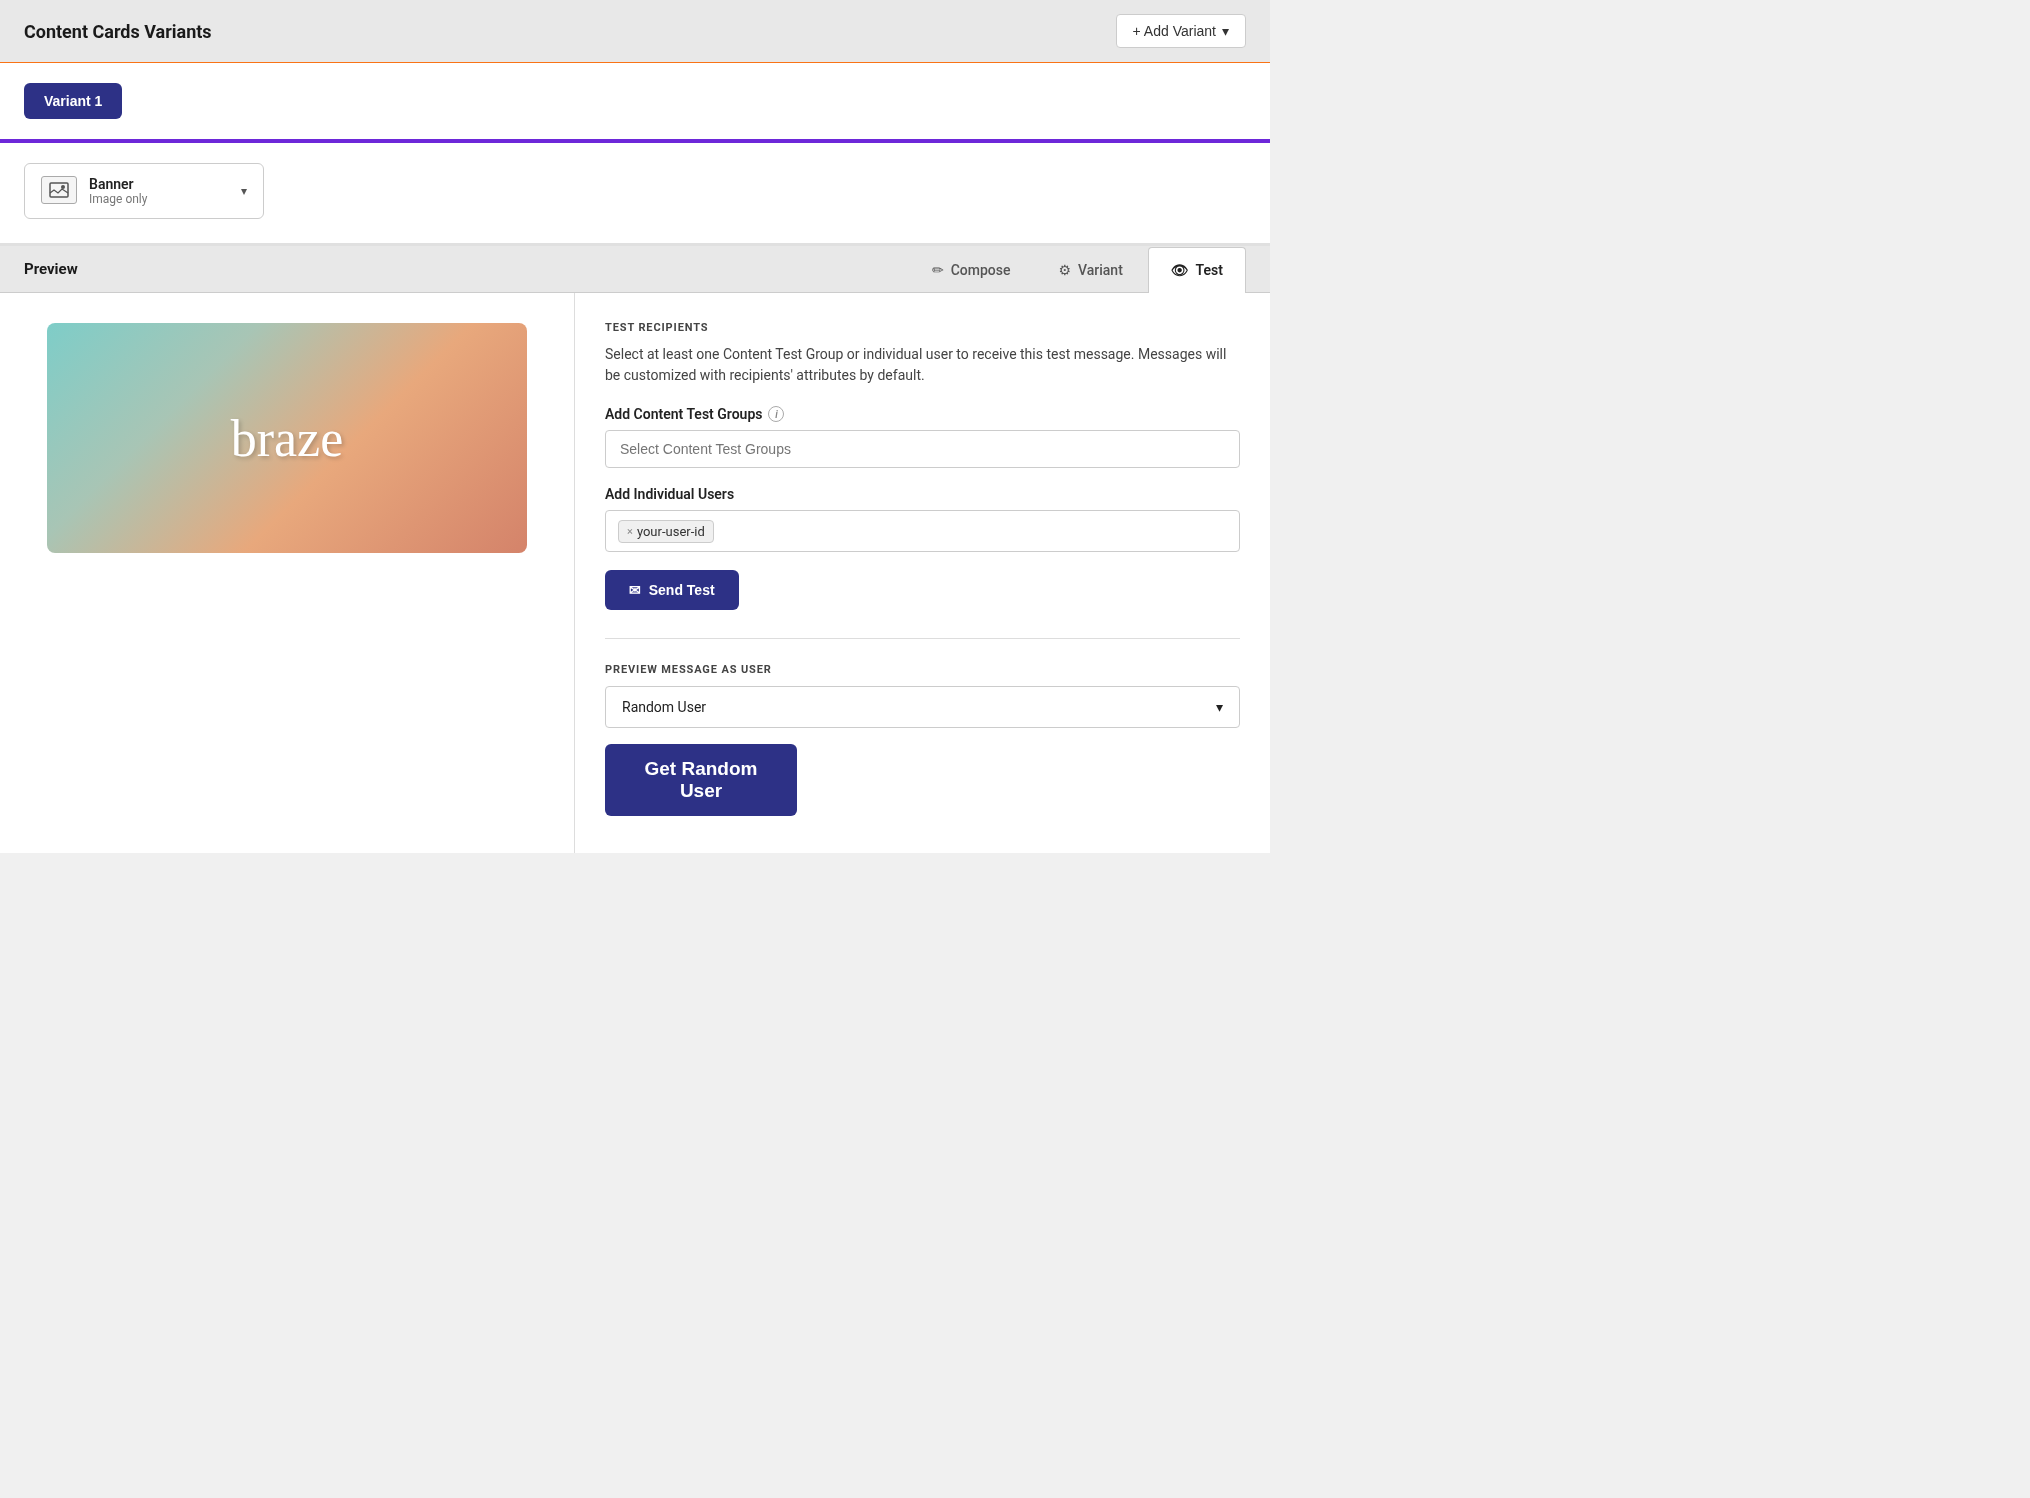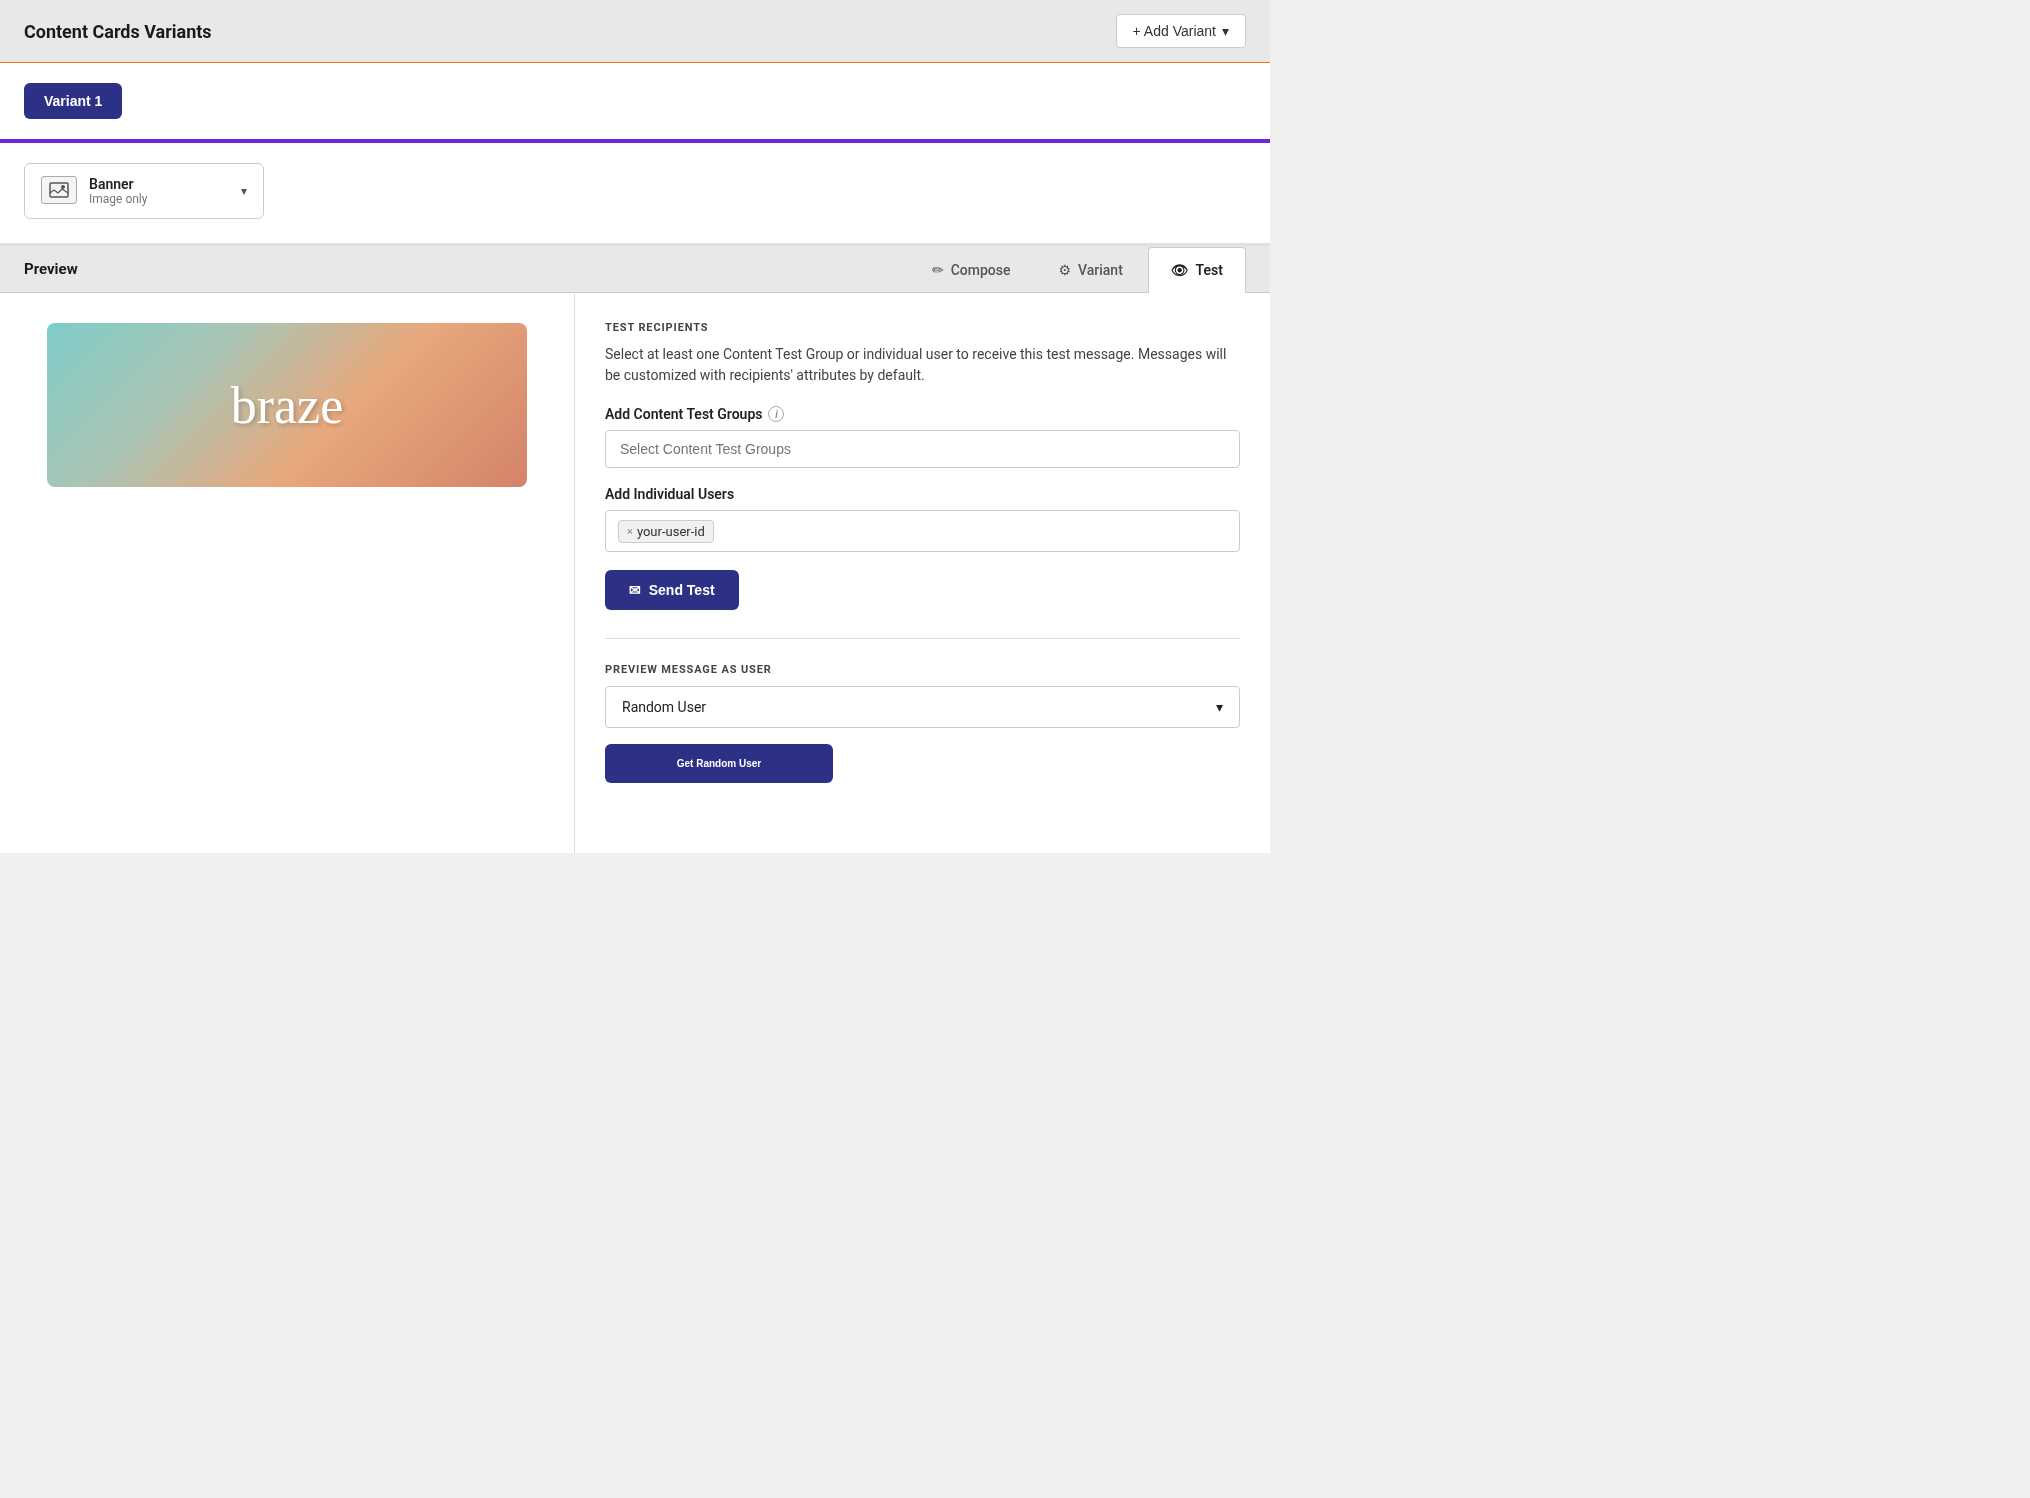--- a/index.html
+++ b/index.html
@@ -169,21 +169,21 @@
       width: 575px;
       flex-shrink: 0;
       padding: 30px 24px;
       border-right: 1px solid #ddd;
       display: flex;
       flex-direction: column;
       align-items: center;
     }
     .banner-preview {
       width: 480px;
-      height: 164px;
+      height: 230px;
       border-radius: 8px;
       background: linear-gradient(135deg, #7ecdc8 0%, #a8c5b5 30%, #e8a87c 60%, #d4836a 100%);
       display: flex;
       align-items: center;
       justify-content: center;
       margin-bottom: 20px;
       overflow: hidden;
     }
     .braze-logo-text {
       font-family: 'Brush Script MT', cursive;
@@ -325,24 +325,24 @@
       cursor: pointer;
       margin-bottom: 16px;
       background: white;
     }
     .get-random-btn {
       background: #2d3186;
       color: white;
       border: none;
       border-radius: 6px;
       padding: 14px 28px;
-      font-size: 10px;
-      font-weight: 600;
-      cursor: pointer;
-      width: 228px;
+      font-size: 19px;
+      font-weight: 600;
+      cursor: pointer;
+      width: 192px;
     }
 
     
     .icon-landscape {
       width: 20px;
       height: 16px;
     }
   </style>
 </head>
 <body>

